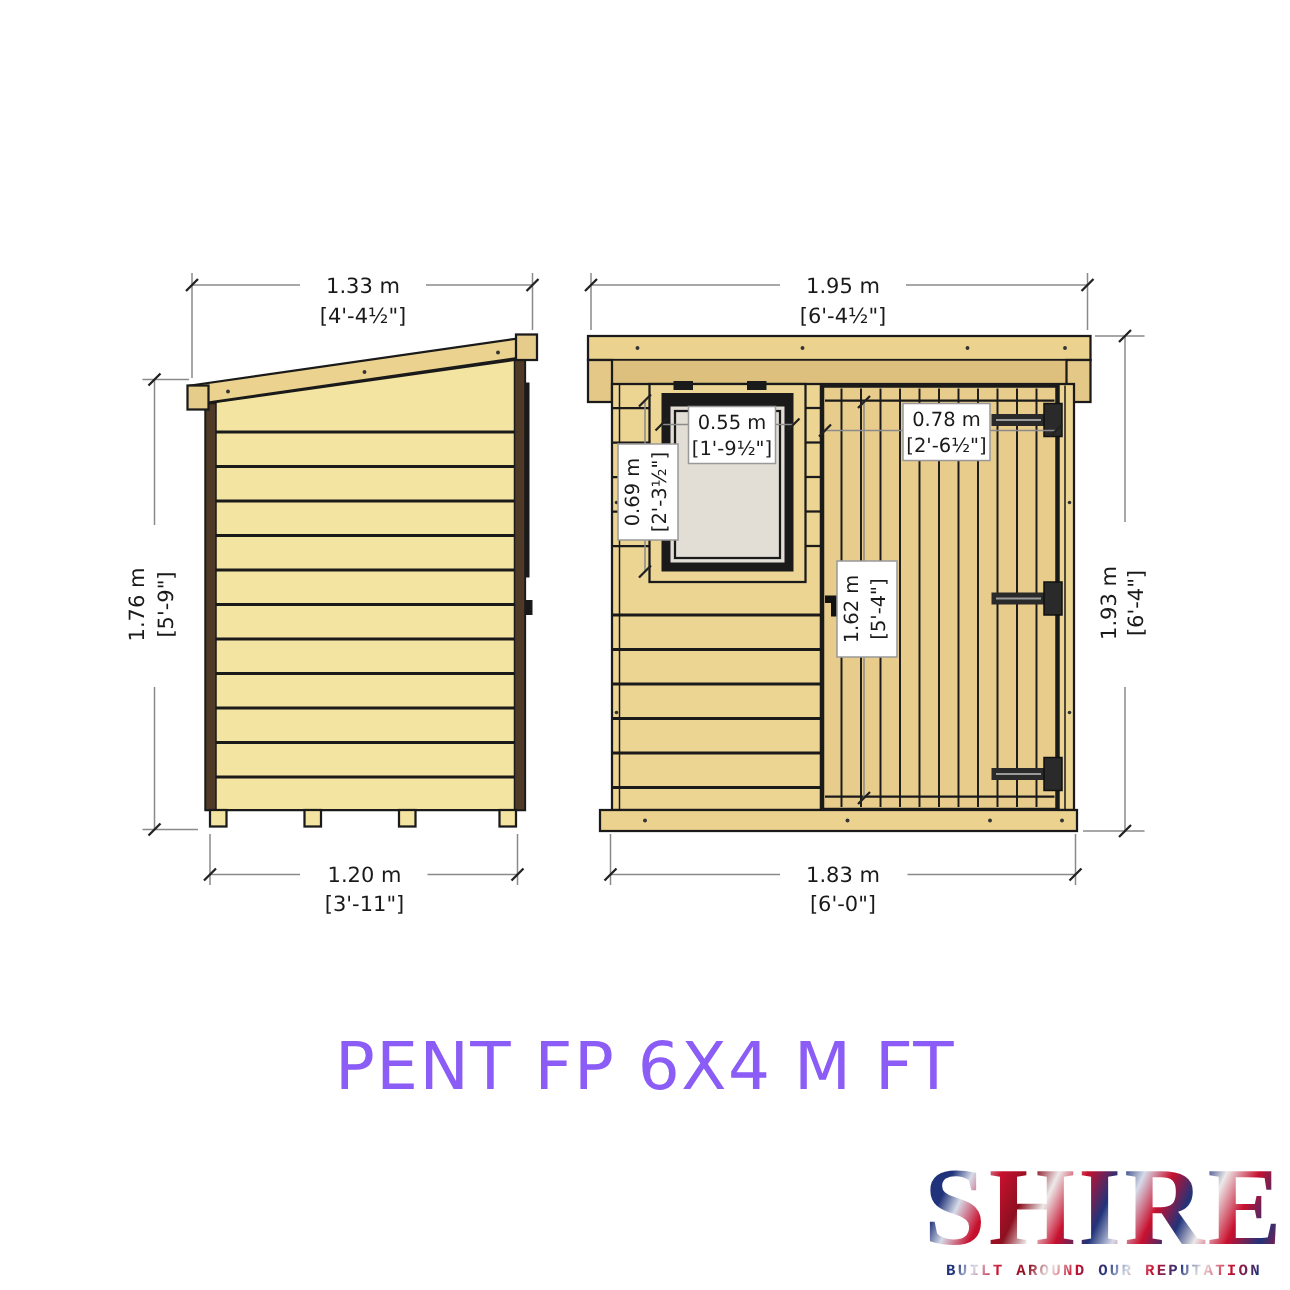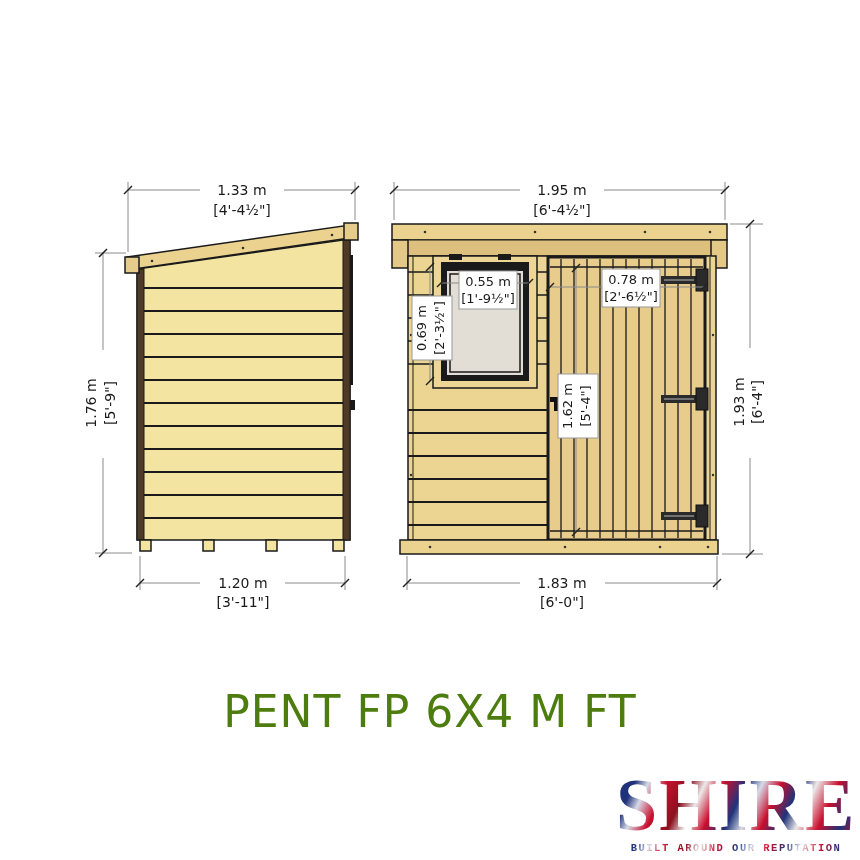--- a/index.html
+++ b/index.html
@@ -8,21 +8,21 @@
     font-family:"DejaVu Sans",sans-serif;
   }
   #diagram{position:absolute;left:0;top:0;}
   .dim-text{fill:#1a1a1a;font-family:"DejaVu Sans",sans-serif;font-size:14px;}
   .dim-text-sm{fill:#1a1a1a;font-family:"DejaVu Sans",sans-serif;font-size:13px;}
   .dimline{stroke:#8a8a8a;stroke-width:1;fill:none;}
   .tick{stroke:#222222;stroke-width:1.5;}
   .labelbox{fill:#ffffff;stroke:#999999;stroke-width:1;}
   #title{
     position:absolute;left:0;top:686px;width:860px;text-align:center;
-    font-size:44px;color:#4d7c0f;letter-spacing:1px;
+    font-size:44px;color:#8b5cf6;letter-spacing:1px;
   }
   #logo{position:absolute;right:4px;bottom:6px;width:240px;text-align:center;}
   .uj-grad{
     background:linear-gradient(115deg,#20337a 0%,#20337a 9%,#d6dbe8 14%,#c8102e 21%,#8c1020 29%,#ece9e9 35%,#c8102e 42%,#20337a 50%,#d6dbe8 56%,#c8102e 63%,#20337a 70%,#ece9e9 76%,#c8102e 84%,#20337a 92%,#c8102e 100%);
     -webkit-background-clip:text;background-clip:text;color:transparent;
   }
   #logo .brand{
     font-family:"Liberation Serif",serif;font-weight:bold;font-size:74px;line-height:0.95;
     letter-spacing:2px;display:inline-block;text-align:right;
   }

